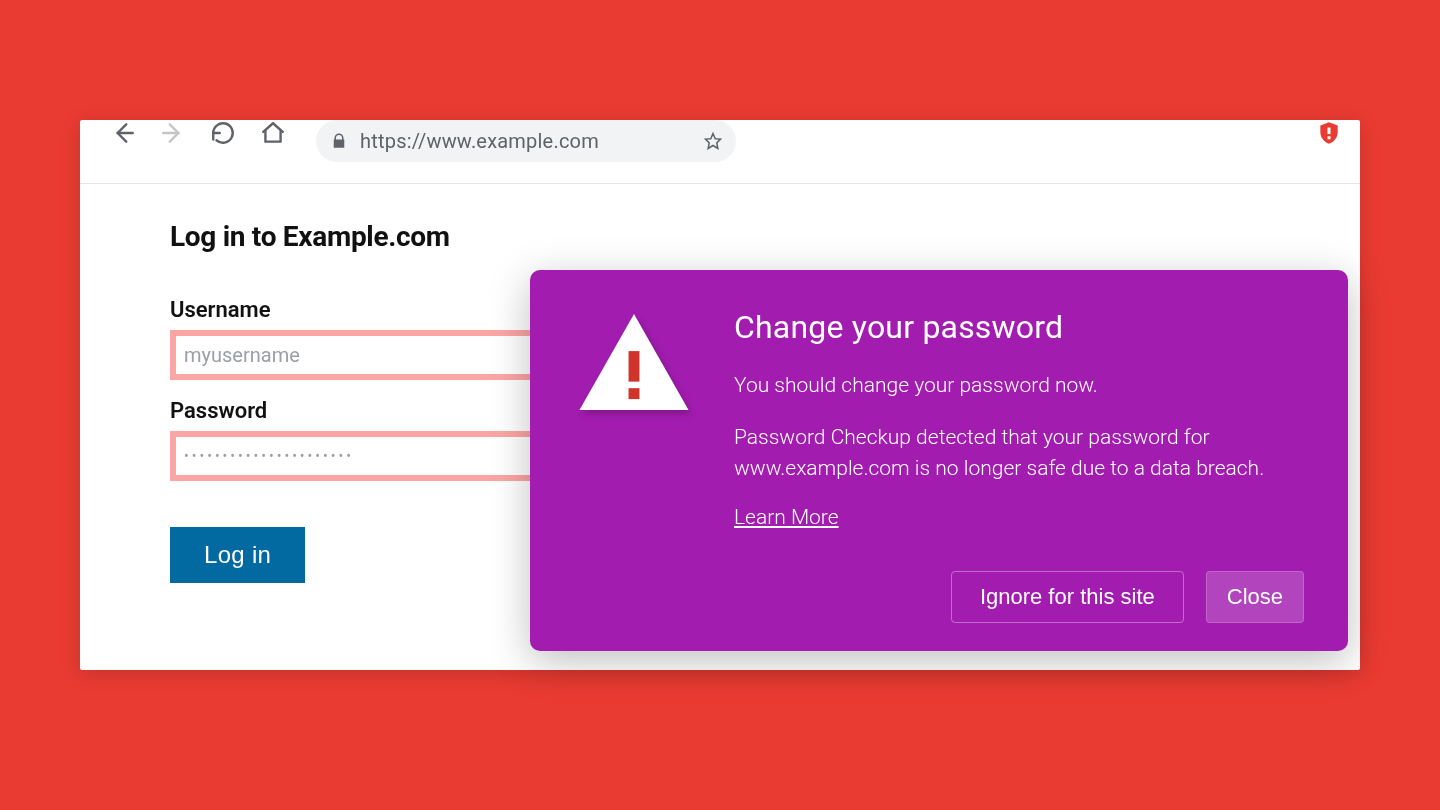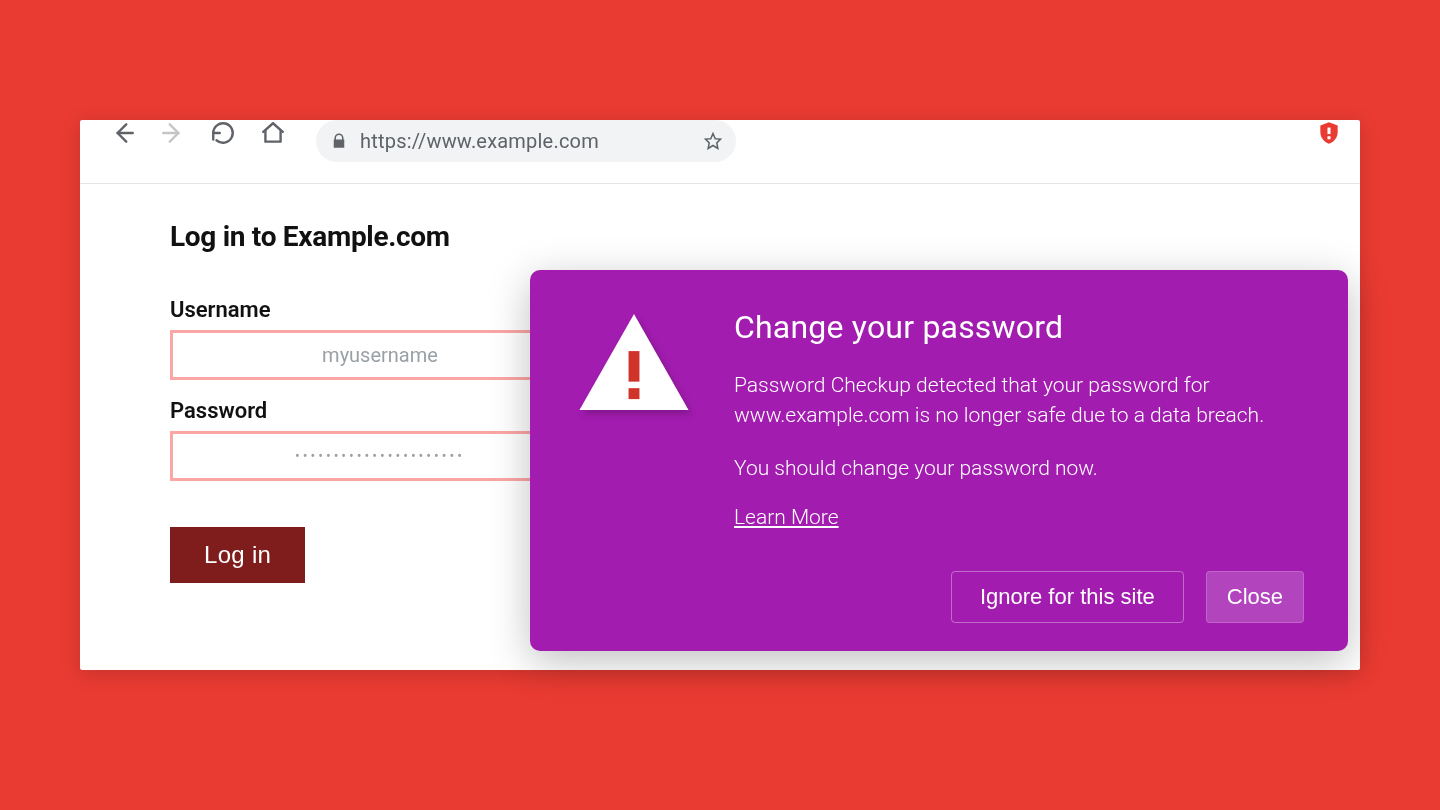--- a/index.html
+++ b/index.html
@@ -81,34 +81,33 @@
   }
   .field-label {
     font-weight: 600;
     color: #111;
     font-size: 22px;
     margin-bottom: 8px;
   }
   .field-input {
     width: 420px;
     height: 50px;
-    border: 3px solid #fca5a5;
+    border: 6px solid #fca5a5;
     padding: 0 8px;
     font-size: 20px;
     color: #9aa0a6;
     display: flex;
     align-items: center;
     margin-bottom: 18px;
     background: #fff;
-    justify-content: center;
   }
   .field-input.pw { letter-spacing: 3px; font-size: 14px; color: #9aa0a6; }
   .login-btn {
     margin-top: 28px;
-    background: #7f1d1d;
+    background: #0369a1;
     color: #fff;
     font-size: 24px;
     font-weight: 400;
     border: none;
     padding: 14px 34px;
     cursor: pointer;
     letter-spacing: .3px;
   }
 
   
@@ -256,22 +255,22 @@
   <div class="alert-body">
     <div class="warn-tri">
       <svg viewBox="0 0 100 88">
           <polygon points="50,0 100,88 0,88" fill="#ffffff"></polygon>
           <rect x="45" y="34" width="10" height="28" fill="#d03329"></rect>
           <rect x="45" y="68" width="10" height="10" fill="#d03329"></rect>
         </svg>
     </div>
     <div class="alert-text">
       <h2>Change your password</h2>
+      <p>You should change your password now.</p>
       <p>Password Checkup detected that your password for www.example.com is no longer safe due to a data breach.</p>
-      <p>You should change your password now.</p>
       <a href="#">Learn More</a>
     </div>
   </div>
   <div class="alert-actions">
     <button>Ignore for this site</button>
     <button class="close">Close</button>
   </div>
 </div>
 
 </body></html>

